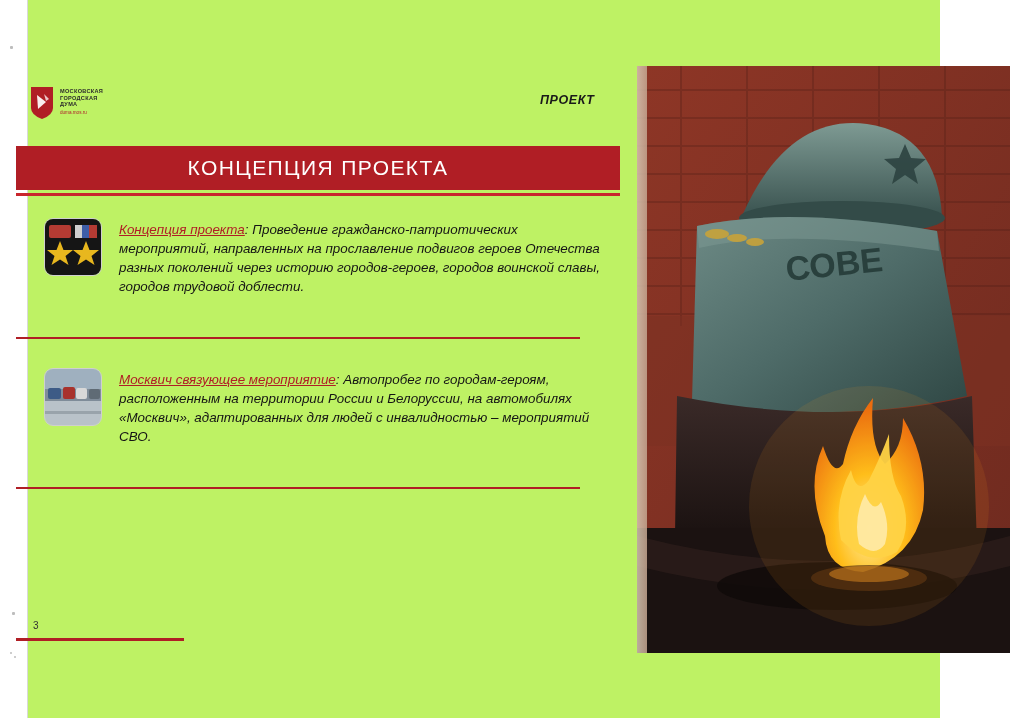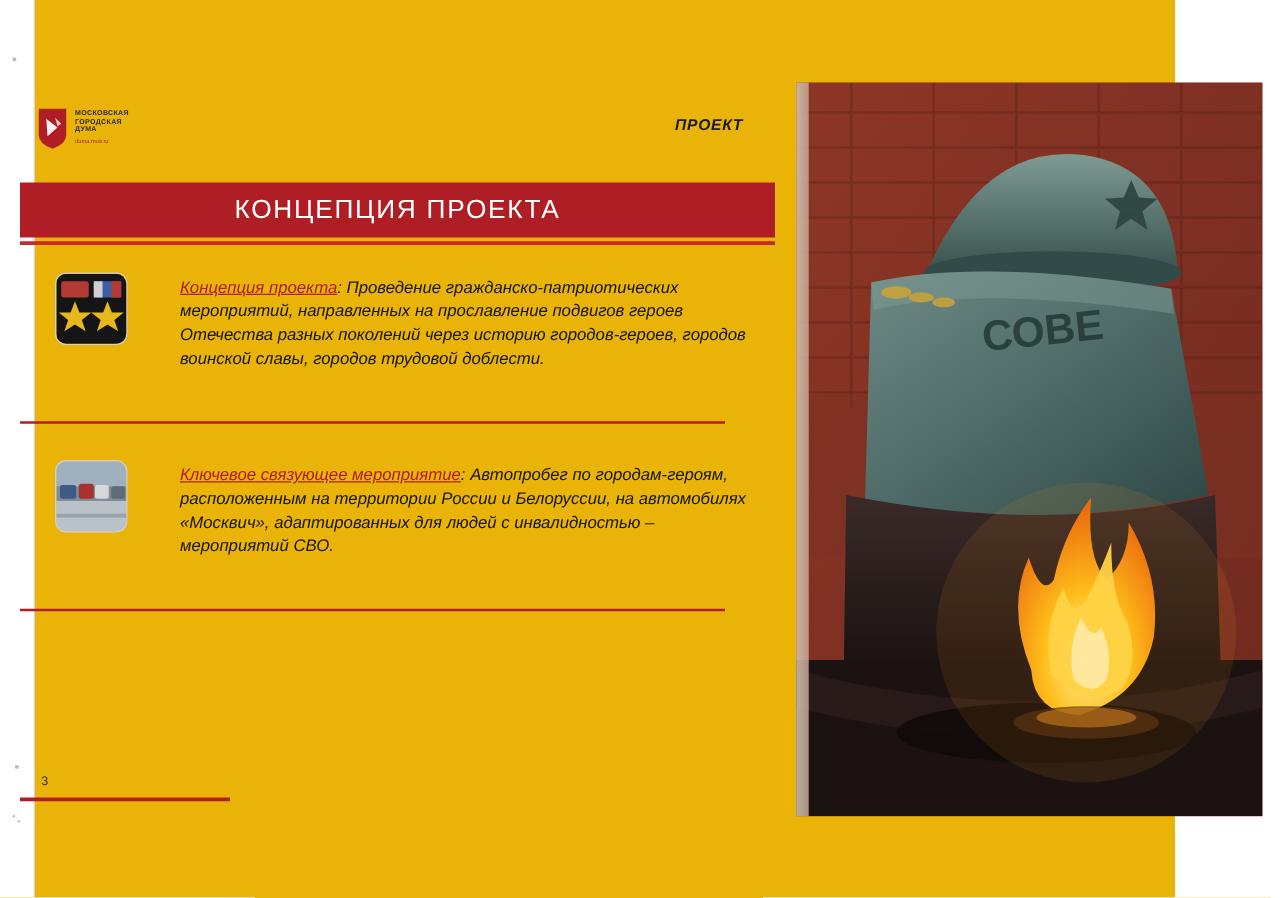--- a/index.html
+++ b/index.html
@@ -6,21 +6,21 @@
   html, body {
     margin: 0; padding: 0;
     width: 1024px; height: 718px;
     background: #ffffff;
     font-family: "Liberation Sans", sans-serif;
     overflow: hidden;
   }
   .page {
     position: relative;
     width: 940px; height: 718px;
-    background: #eab308;
+    background: #bef264;
   }
 
   
   .scan-strip {
     position: absolute;
     left: 0; top: 0;
     width: 28px; height: 718px;
     background: #ffffff;
     border-right: 1px solid #e8e8e8;
   }
@@ -121,21 +121,20 @@
     position: relative;
   }
   .thumb svg { display: block; }
 
   .row-text {
     font-size: 13.4px;
     line-height: 1.42;
     color: #151515;
     font-style: italic;
     padding-top: 2px;
-    margin-left: 25px;
   }
   .row-text .lead {
     color: #b01e25;
     text-decoration: underline;
     font-style: italic;
   }
   .row-text .body {
     font-style: italic;
     color: #151515;
   }
@@ -242,21 +241,21 @@
         <rect y="20" width="58" height="12" fill="#7f8c99"></rect>
         <rect y="32" width="58" height="26" fill="#b9c2c9"></rect>
         <rect x="3" y="19" width="13" height="11" rx="2" fill="#3d5b86"></rect>
         <rect x="18" y="18" width="12" height="12" rx="2" fill="#a8322c"></rect>
         <rect x="31" y="19" width="11" height="11" rx="2" fill="#d8d8d8"></rect>
         <rect x="44" y="20" width="11" height="10" rx="2" fill="#5f6b75"></rect>
         <rect x="0" y="42" width="58" height="3" fill="#8c969e" opacity="0.7"></rect>
       </svg>
     </div>
     <div class="row-text">
-      <span class="lead">Ключевое связующее мероприятие</span><span class="body">: Автопробег по городам-героям, расположенным на территории России и Белоруссии, на автомобилях «Москвич», адаптированных для людей с инвалидностью – мероприятий СВО.</span>
+      <span class="lead">Москвич связующее мероприятие</span><span class="body">: Автопробег по городам-героям, расположенным на территории России и Белоруссии, на автомобилях «Москвич», адаптированных для людей с инвалидностью – мероприятий СВО.</span>
     </div>
   </div>
   <div class="sep sep-2"></div>
 
   <div class="page-num">3</div>
   <div class="footer-line"></div>
 
   <div class="photo">
     <svg width="373" height="587" viewBox="0 0 373 587">
       <defs>

